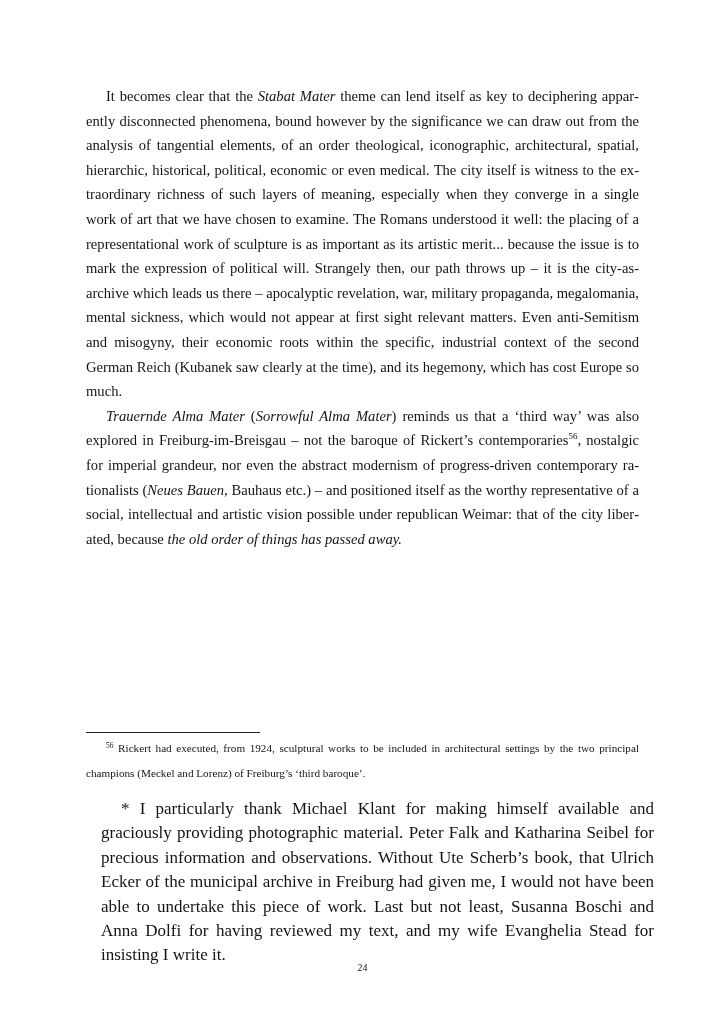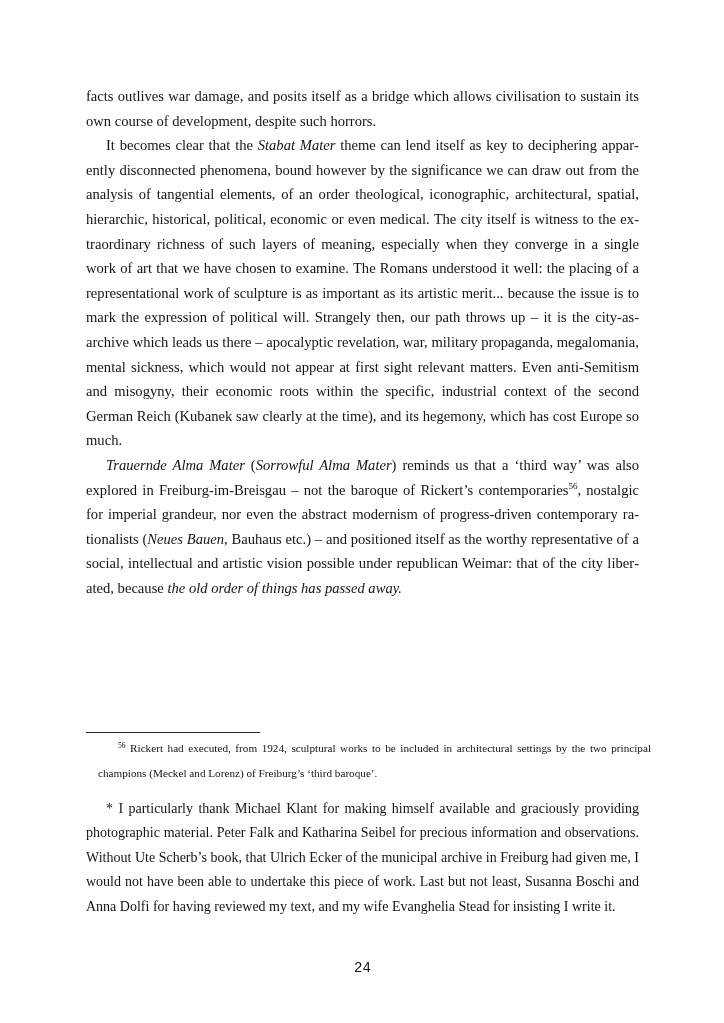--- a/index.html
+++ b/index.html
@@ -40,66 +40,64 @@
     .rule {
       position: absolute;
       left: 0;
       top: 732px;
       width: 174px;
       height: 0;
       border-top: 1px solid #222;
     }
     .footnote {
       position: absolute;
-      left: 12px;
+      left: 0;
       top: 736px;
       width: 553px;
       font-size: 11.2px;
       line-height: 24.5px;
       text-align: justify;
       text-indent: 20px;
     }
     .footnote sup {
       font-size: 7.5px;
       vertical-align: 4px;
       line-height: 0;
     }
     .ack {
       position: absolute;
-      left: 0;
+      left: 15px;
       top: 797px;
       width: 553px;
-      font-size: 14px;
+      font-size: 17px;
       line-height: 24.4px;
       text-align: justify;
       text-indent: 20px;
     }
     sup.fnref {
       font-size: 9px;
       vertical-align: 6px;
       line-height: 0;
     }
     .pagenum {
       position: absolute;
       left: 0;
       top: 958px;
       width: 553px;
       text-align: center;
-      font-size: 14px;
+      font-size: 10px;
       line-height: 20px;
-      font-family: Liberation Mono, monospace;
     }
     em { }
   </style>
 </head>
 <body>
 
 <div class="page">
   <div class="body-text" id="body-text">
-      <p><span>facts outlives war damage, and posits itself as a bridge which allows civilisation to sustain its own course of development, despite such horrors.</span></p>
       <p class="indent"><span>It becomes clear that the </span><em>Stabat Mater</em><span> theme can lend itself as key to deciphering appar­ently disconnected phenomena, bound however by the significance we can draw out from the analysis of tangential elements, of an order theological, iconographic, architectural, spatial, hierarchic, historical, political, economic or even medical. The city itself is witness to the ex­traordinary richness of such layers of meaning, especially when they converge in a single work of art that we have chosen to examine. The Romans understood it well: the placing of a representational work of sculpture is as important as its artistic merit... because the issue is to mark the expression of political will. Strangely then, our path throws up – it is the city-as-archive which leads us there – apocalyptic revelation, war, military propaganda, megaloma­nia, mental sickness, which would not appear at first sight relevant matters. Even anti-Semitism and misogyny, their economic roots within the specific, industrial context of the second German Reich (Kubanek saw clearly at the time), and its hegemony, which has cost Europe so much.</span></p>
       <p class="indent"><em>Trauernde Alma Mater</em><span> (</span><em>Sorrowful Alma Mater</em><span>) reminds us that a ‘third way’ was also explored in Freiburg-im-Breisgau – not the baroque of Rickert’s contemporaries</span><sup class="fnref">56</sup><span>, nostalgic for imperial grandeur, nor even the abstract modernism of progress-driven contemporary ra­tionalists (</span><em>Neues Bauen</em><span>, Bauhaus etc.) – and positioned itself as the worthy representative of a social, intellectual and artistic vision possible under republican Weimar: that of the city liber­ated, because </span><em>the old order of things has passed away.</em></p>
     </div>
 
   <div class="rule"></div>
 
   <div class="footnote">
     <sup>56</sup><span> Rickert had executed, from 1924, sculptural works to be included in architectural settings by the two prin­cipal champions (Meckel and Lorenz) of Freiburg’s ‘third baroque’.</span>
   </div>
 

